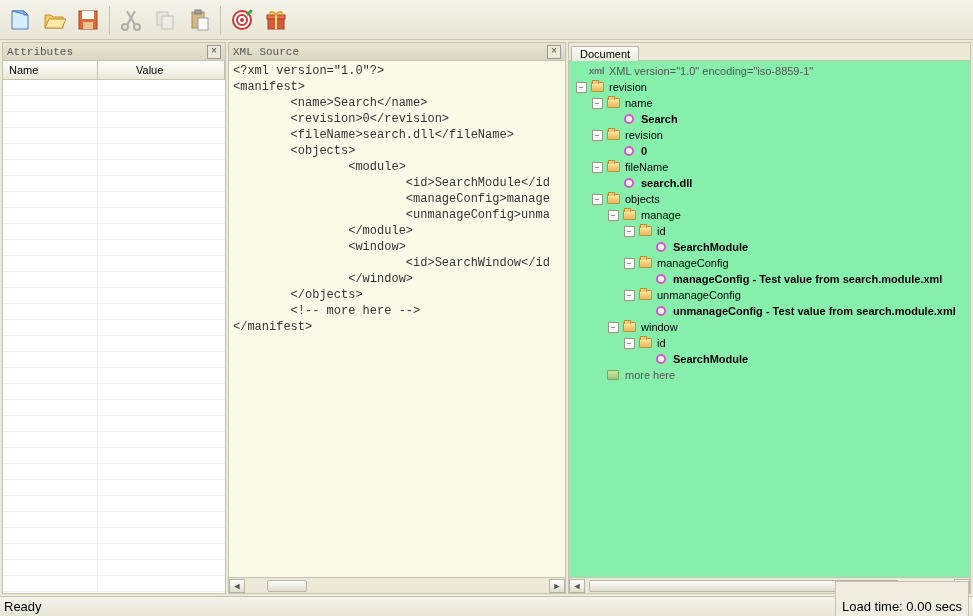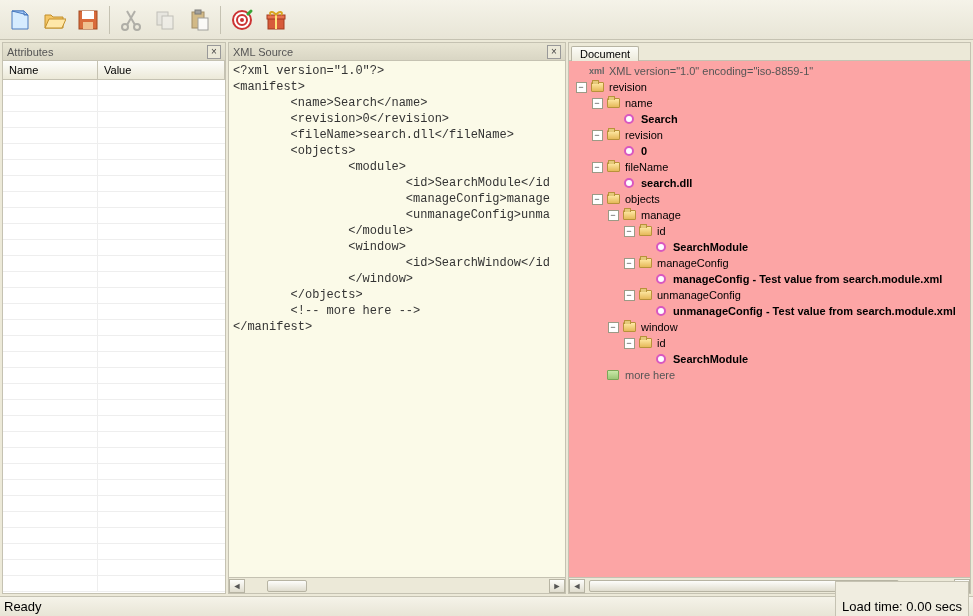--- a/index.html
+++ b/index.html
@@ -44,20 +44,21 @@
   min-height: 0;
 }
 .panel-head {
   height: 18px;
   background: linear-gradient(#e8e5d3, #d9d6c4);
   border-bottom: 1px solid #c5c2b2;
   display: flex; align-items: center;
   padding: 0 4px;
   font-size: 11px;
   color: #555;
+  font-family: Liberation Mono, monospace;
 }
 .panel-head .title { flex:1; }
 .panel-head .closebox {
   width:14px; height:14px;
   background:#ece9d8;
   border:1px solid #999;
   display:flex;align-items:center;justify-content:center;
   font-size:10px; line-height:1; color:#444;
   cursor:pointer;
 }
@@ -65,21 +66,21 @@
   display:flex;
   background: linear-gradient(#fdfdfb,#ece9d8);
   border-bottom:1px solid #c5c2b2;
 }
 .attr-col {
   padding:3px 6px;
   border-right:1px solid #c5c2b2;
   font-size:11px;
 }
 .attr-col.name { width: 95px; }
-.attr-col.value { flex:1; }
+.attr-col.value { flex:1;margin-left:32px; }
 .attr-body {
   flex:1;
   background:#fff;
   overflow:auto;
 }
 .attr-row { height:16px; border-bottom:1px solid #eee; display:flex; }
 .attr-row .c1 { width:95px; border-right:1px solid #eee; }
 .xml-body {
   flex:1;
   background:#fbfae8;
@@ -105,21 +106,21 @@
   font-size:9px;color:#555;
 }
 .hscroll .track { flex:1; height:14px; display:flex; align-items:center; padding:0 2px;}
 .hscroll .thumb {
   width:40px; height:12px;
   background:linear-gradient(#fdfdfb,#e0ddce);
   border:1px solid #b7b4a3;
   border-radius:2px;
   margin-left:20px;
 }
-.doc-panel { display:flex; flex-direction:column; background:#fca5a5; border:1px solid #c5c2b2; min-height:0;}
+.doc-panel { display:flex; flex-direction:column; background:#86efac; border:1px solid #c5c2b2; min-height:0;}
 .doc-tabs {
   height:18px; display:flex; align-items:flex-end;
   background: #ece9d8;
   border-bottom:1px solid #c5c2b2;
   padding-left:2px;
 }
 .doc-tab {
   background:linear-gradient(#fcfcf7,#eceadb);
   border:1px solid #b7b4a3;
   border-bottom:none;

